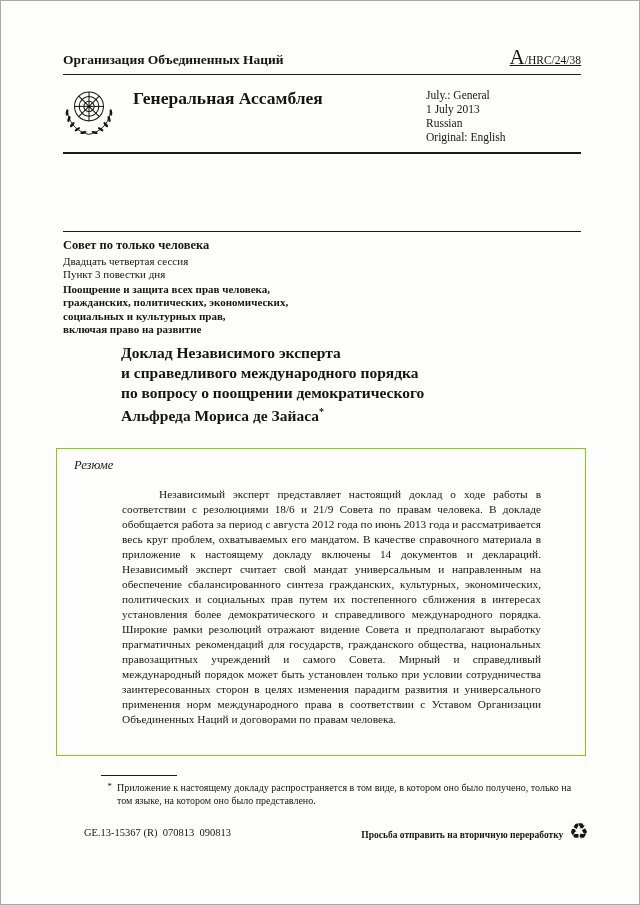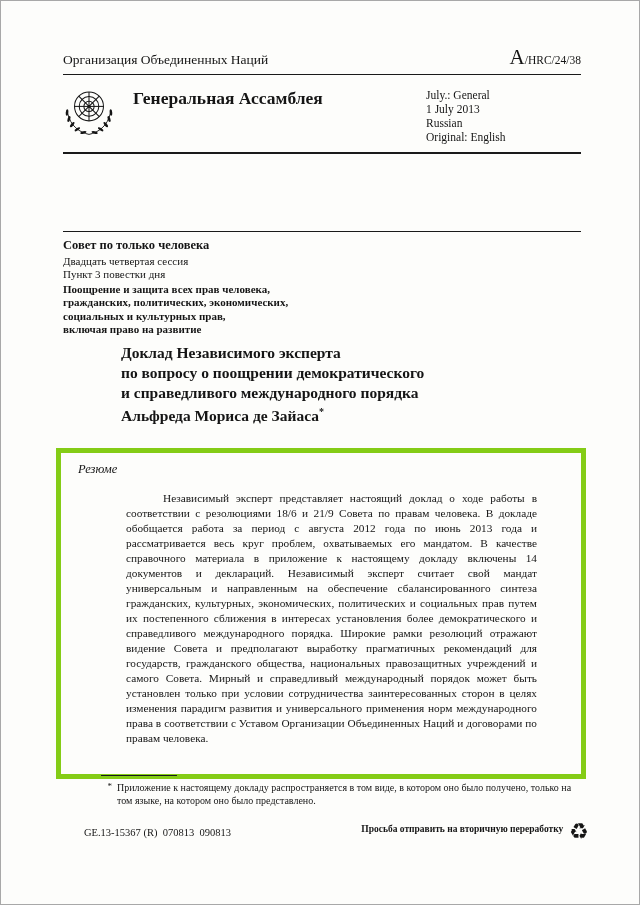--- a/index.html
+++ b/index.html
@@ -27,22 +27,22 @@
   .rule-thick { border-top-width: 2px; }
 
   
   .header-row {
     position: absolute;
     left: 62px; right: 58px; top: 44px;
     display: flex;
     justify-content: space-between;
     align-items: baseline;
   }
-  .org-name { font-weight: normal; font-size: 13.5px; }
-  .doc-symbol { white-space: nowrap; }
+  .org-name { font-weight: bold; font-size: 13.5px; }
+  .doc-symbol { white-space: nowrap; text-decoration: underline; }
   .sym-letter { font-size: 21px; }
   .sym-rest { font-size: 11.5px; }
 
   
   .emblem { position: absolute; left: 60px; top: 82px; }
   .masthead-title {
     position: absolute; left: 132px; top: 87px;
     font-weight: bold; font-size: 17.5px;
   }
   .distr-block {
@@ -63,21 +63,21 @@
     position: absolute; left: 120px; top: 342px;
     font-weight: bold; font-size: 15.5px; line-height: 19.8px;
     width: 440px;
   }
   .doc-title sup { font-size: 10px; }
 
   
   .summary-box {
     position: absolute; left: 55px; top: 447px;
     width: 530px; min-height: 291px;
-    border: 5px solid #84cc16;
+    border: 1px solid #84cc16;
     padding: 9px 0 12px 0;
   }
   .summary-heading {
     font-style: italic; font-size: 12.5px; margin-left: 17px;
   }
   .summary-body {
     margin: 14px 44px 16px 65px;
     font-size: 11.3px;
     line-height: 15px;
     text-align: justify;
@@ -97,21 +97,21 @@
   .fn-marker { width: 16px; text-align: right; padding-right: 5px; position: relative; top: -2px; font-size: 9px; }
   .fn-text { flex: 1; }
 
   
   .doc-code {
     position: absolute; left: 62px; top: 826px;
     font-size: 10.5px; white-space: pre; margin-left: 21px;
   }
   .recycle-row {
     position: absolute; right: 50px; top: 820px;
-    display: flex; align-items: flex-start;
+    display: flex; align-items: center;
   }
   .recycle-text { font-size: 9.5px; font-weight: 600; position: relative; top: 3px; }
   .recycle-glyph {
     font-family: "DejaVu Sans", sans-serif;
     font-size: 22px; line-height: 22px; margin-left: 6px;
   }
 </style>
 </head>
 <body>
 
@@ -171,22 +171,22 @@
     <div class="session-agenda">
       <div>Поощрение и защита всех прав человека,</div>
       <div>гражданских, политических, экономических,</div>
       <div>социальных и культурных прав,</div>
       <div>включая право на развитие</div>
     </div>
   </div>
 
   <div class="doc-title">
     <div>Доклад Независимого эксперта</div>
+    <div>и справедливого международного порядка</div>
     <div>по вопросу о поощрении демократического</div>
-    <div>и справедливого международного порядка</div>
     <div><span>Альфреда Мориса де Зайаса</span><sup>*</sup></div>
   </div>
 
   <div class="summary-box">
     <div class="summary-heading">Резюме</div>
     <p class="summary-body">Независимый эксперт представляет настоящий доклад о ходе работы в соответствии с резолюциями 18/6 и 21/9 Совета по правам человека. В докладе обобщается работа за период с августа 2012 года по июнь 2013 года и рассматривается весь круг проблем, охватываемых его мандатом. В качестве справочного материала в приложение к настоящему докладу включены 14 документов и деклараций. Независимый эксперт считает свой мандат универсальным и направленным на обеспечение сбалансированного синтеза гражданских, культурных, экономических, политических и социальных прав путем их постепенного сближения в интересах установления более демократического и справедливого международного порядка. Широкие рамки резолюций отражают видение Совета и предполагают выработку прагматичных рекомендаций для государств, гражданского общества, национальных правозащитных учреждений и самого Совета. Мирный и справедливый международный порядок может быть установлен только при условии сотрудничества заинтересованных сторон в целях изменения парадигм развития и универсального применения норм международного права в соответствии с Уставом Организации Объединенных Наций и договорами по правам человека.</p>
   </div>
 
   <div class="footnote-sep"></div>
   <div class="footnote">

